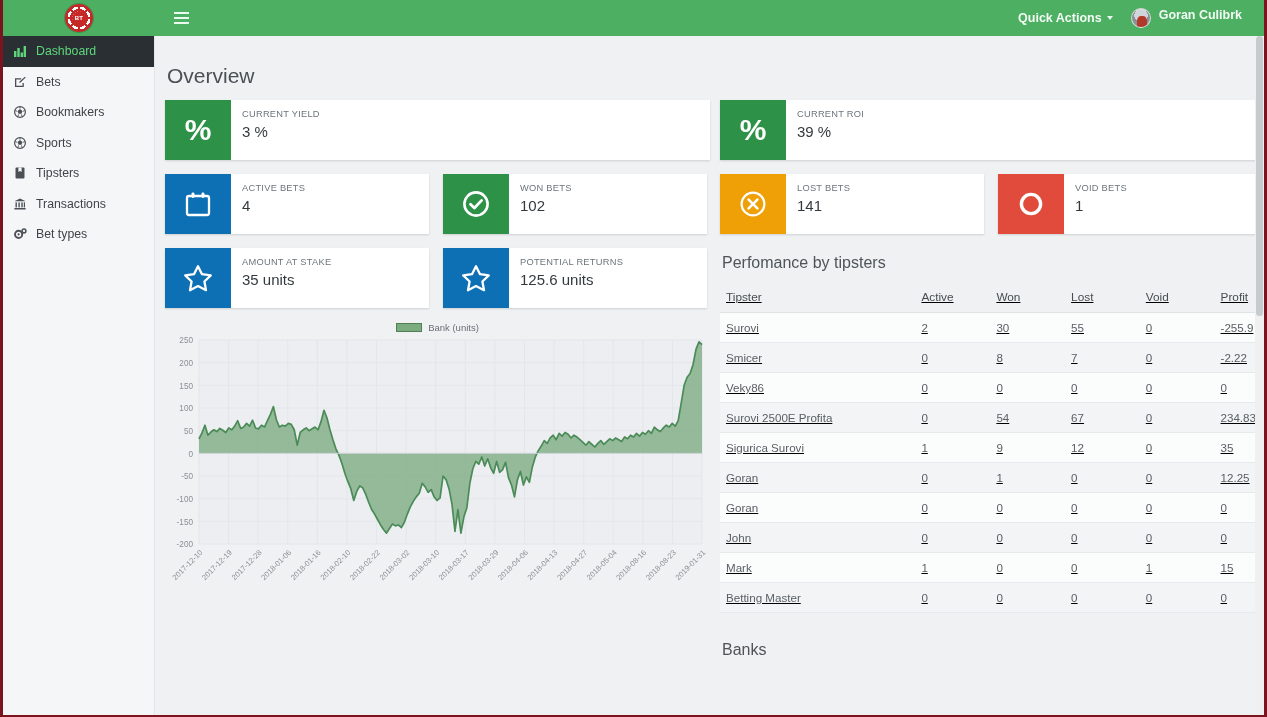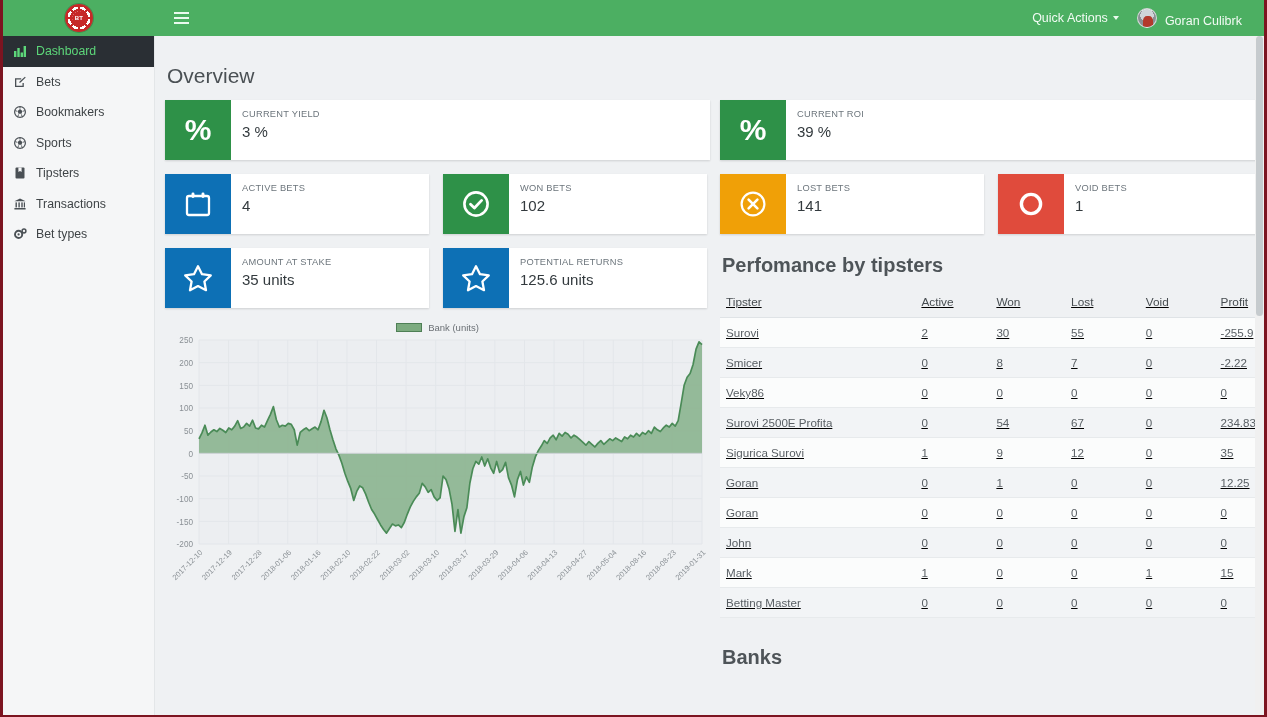--- a/index.html
+++ b/index.html
@@ -60,25 +60,25 @@
   }
   .hamburger {
     width: 36px; height: 36px;
     display: flex; flex-direction: column; justify-content: center; align-items: center; gap: 3px;
     cursor: pointer;
     margin-left: 8px;
   }
   .hamburger span { display: block; width: 15px; height: 2px; background: #eafaee; }
   .topbar-right {
     margin-left: auto; display: flex; align-items: center; gap: 18px;
-    padding-right: 22px; color: #f2fbf4; font-size: 12.5px;
+    padding-right: 22px; color: #f2fbf4; font-size: 12.5px; font-weight: bold;
   }
   .quick-actions { display: flex; align-items: center; gap: 5px; cursor: pointer; }
   .caret { width: 0; height: 0; border-left: 3.5px solid transparent; border-right: 3.5px solid transparent; border-top: 4px solid #eafaee; }
-  .user-block { display: flex; align-items: flex-end; gap: 8px; cursor: pointer; }
+  .user-block { display: flex; align-items: flex-start; gap: 8px; cursor: pointer; }
   .avatar {
     width: 20px; height: 20px; border-radius: 50%;
     background: radial-gradient(circle at 50% 35%, #cfd5d8 0 45%, #8a9094 45% 100%);
     border: 1px solid #ffffffa8; position: relative; overflow: hidden;
   }
   .avatar::after {
     content:""; position:absolute; left:5px; top:7px; width:10px; height:12px;
     background: #b33a2b; border-radius: 40% 40% 20% 20%;
   }
 
@@ -156,21 +156,21 @@
     display: flex; align-items: center; justify-content: center; gap: 6px;
     font-size: 9.5px; color: #6b7075;
   }
   .legend-swatch {
     width: 26px; height: 9px; background: #7cab7f; border: 1px solid #4e7f55;
   }
   .plot { position: absolute; top: 14px; left: 0; width: 545px; height: 252px; }
 
   
   .section-title {
-    font-size: 20px; color: #4e5458; font-weight: 700;
+    font-size: 16px; color: #4e5458; font-weight: 400;
     padding: 6px 0 10px 2px;
   }
   table.grid { width: 100%; border-collapse: collapse; font-size: 11.6px; text-decoration: underline; }
   table.grid th {
     text-align: left; font-weight: 400; color: #474d51;
     padding: 8px 6px; border-bottom: 1px solid #dfe3e6;
     font-size: 11.8px;
   }
   table.grid td {
     padding: 8px 6px; color: #5a6065;

